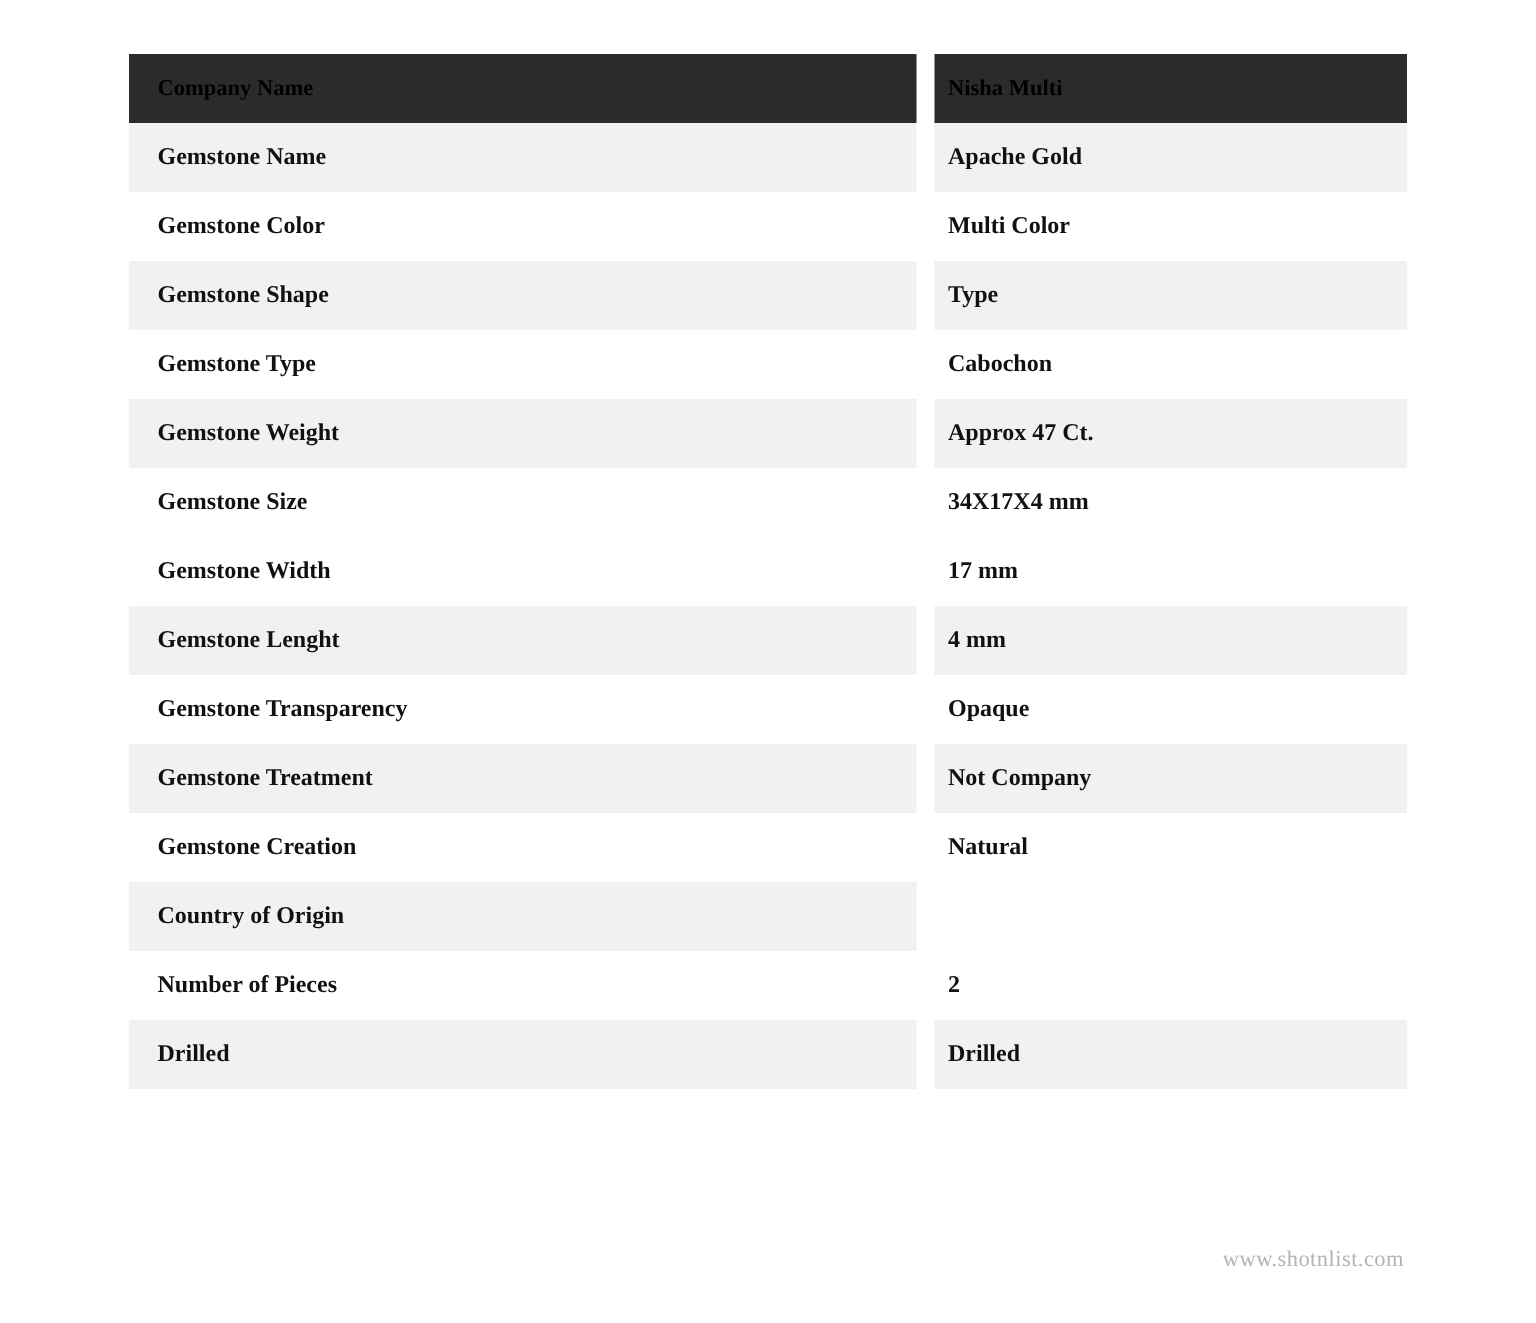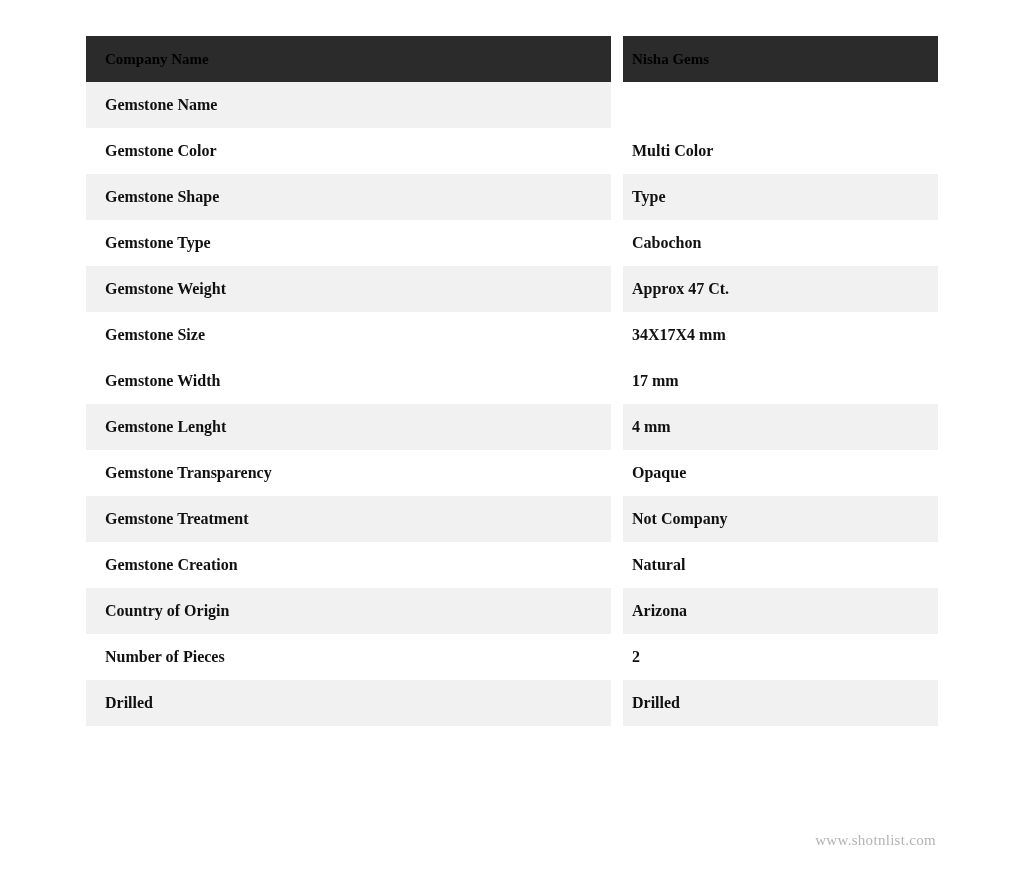--- a/index.html
+++ b/index.html
@@ -50,25 +50,26 @@
     letter-spacing: 0.3px;
   }
 </style>
 </head>
 <body>
 
 <div class="spec-table">
 
   <div class="row header">
     <div class="cell label">Company Name</div>
-    <div class="cell value">Nisha Gems</div>
+    <div class="cell value">Nisha Multi</div>
   </div>
 
   <div class="row stripe">
     <div class="cell label">Gemstone Name</div>
+    <div class="cell value">Apache Gold</div>
   </div>
   <div class="row">
     <div class="cell label">Gemstone Color</div>
     <div class="cell value">Multi Color</div>
   </div>
   <div class="row stripe">
     <div class="cell label">Gemstone Shape</div>
     <div class="cell value">Type</div>
   </div>
   <div class="row">
@@ -98,21 +99,20 @@
   <div class="row stripe">
     <div class="cell label">Gemstone Treatment</div>
     <div class="cell value">Not Company</div>
   </div>
   <div class="row">
     <div class="cell label">Gemstone Creation</div>
     <div class="cell value">Natural</div>
   </div>
   <div class="row stripe">
     <div class="cell label">Country of Origin</div>
-    <div class="cell value">Arizona</div>
   </div>
   <div class="row">
     <div class="cell label">Number of Pieces</div>
     <div class="cell value">2</div>
   </div>
   <div class="row stripe">
     <div class="cell label">Drilled</div>
     <div class="cell value">Drilled</div>
   </div>
 

